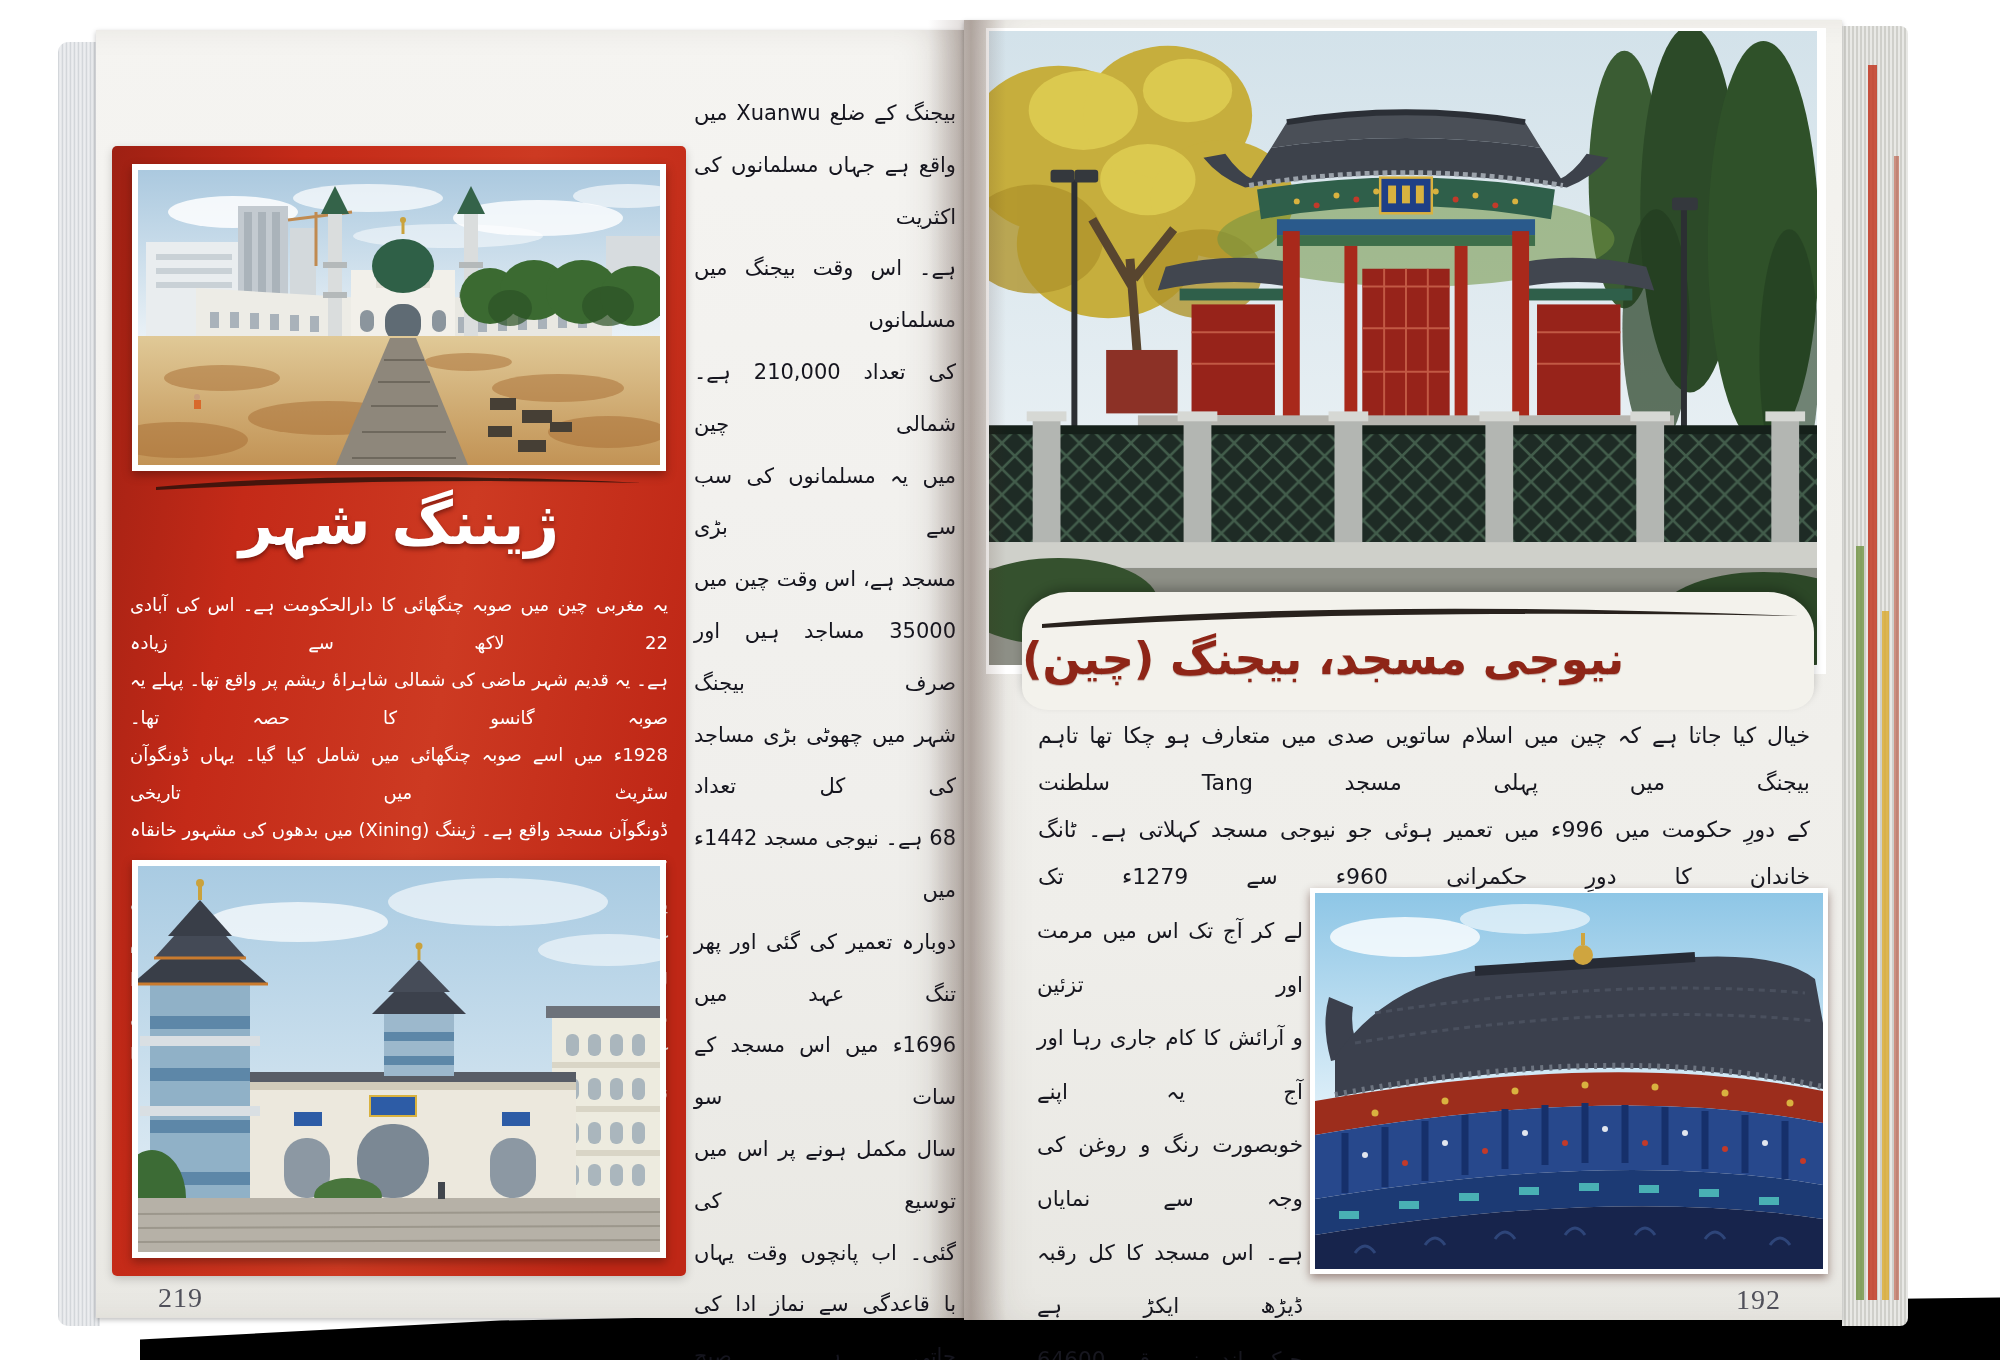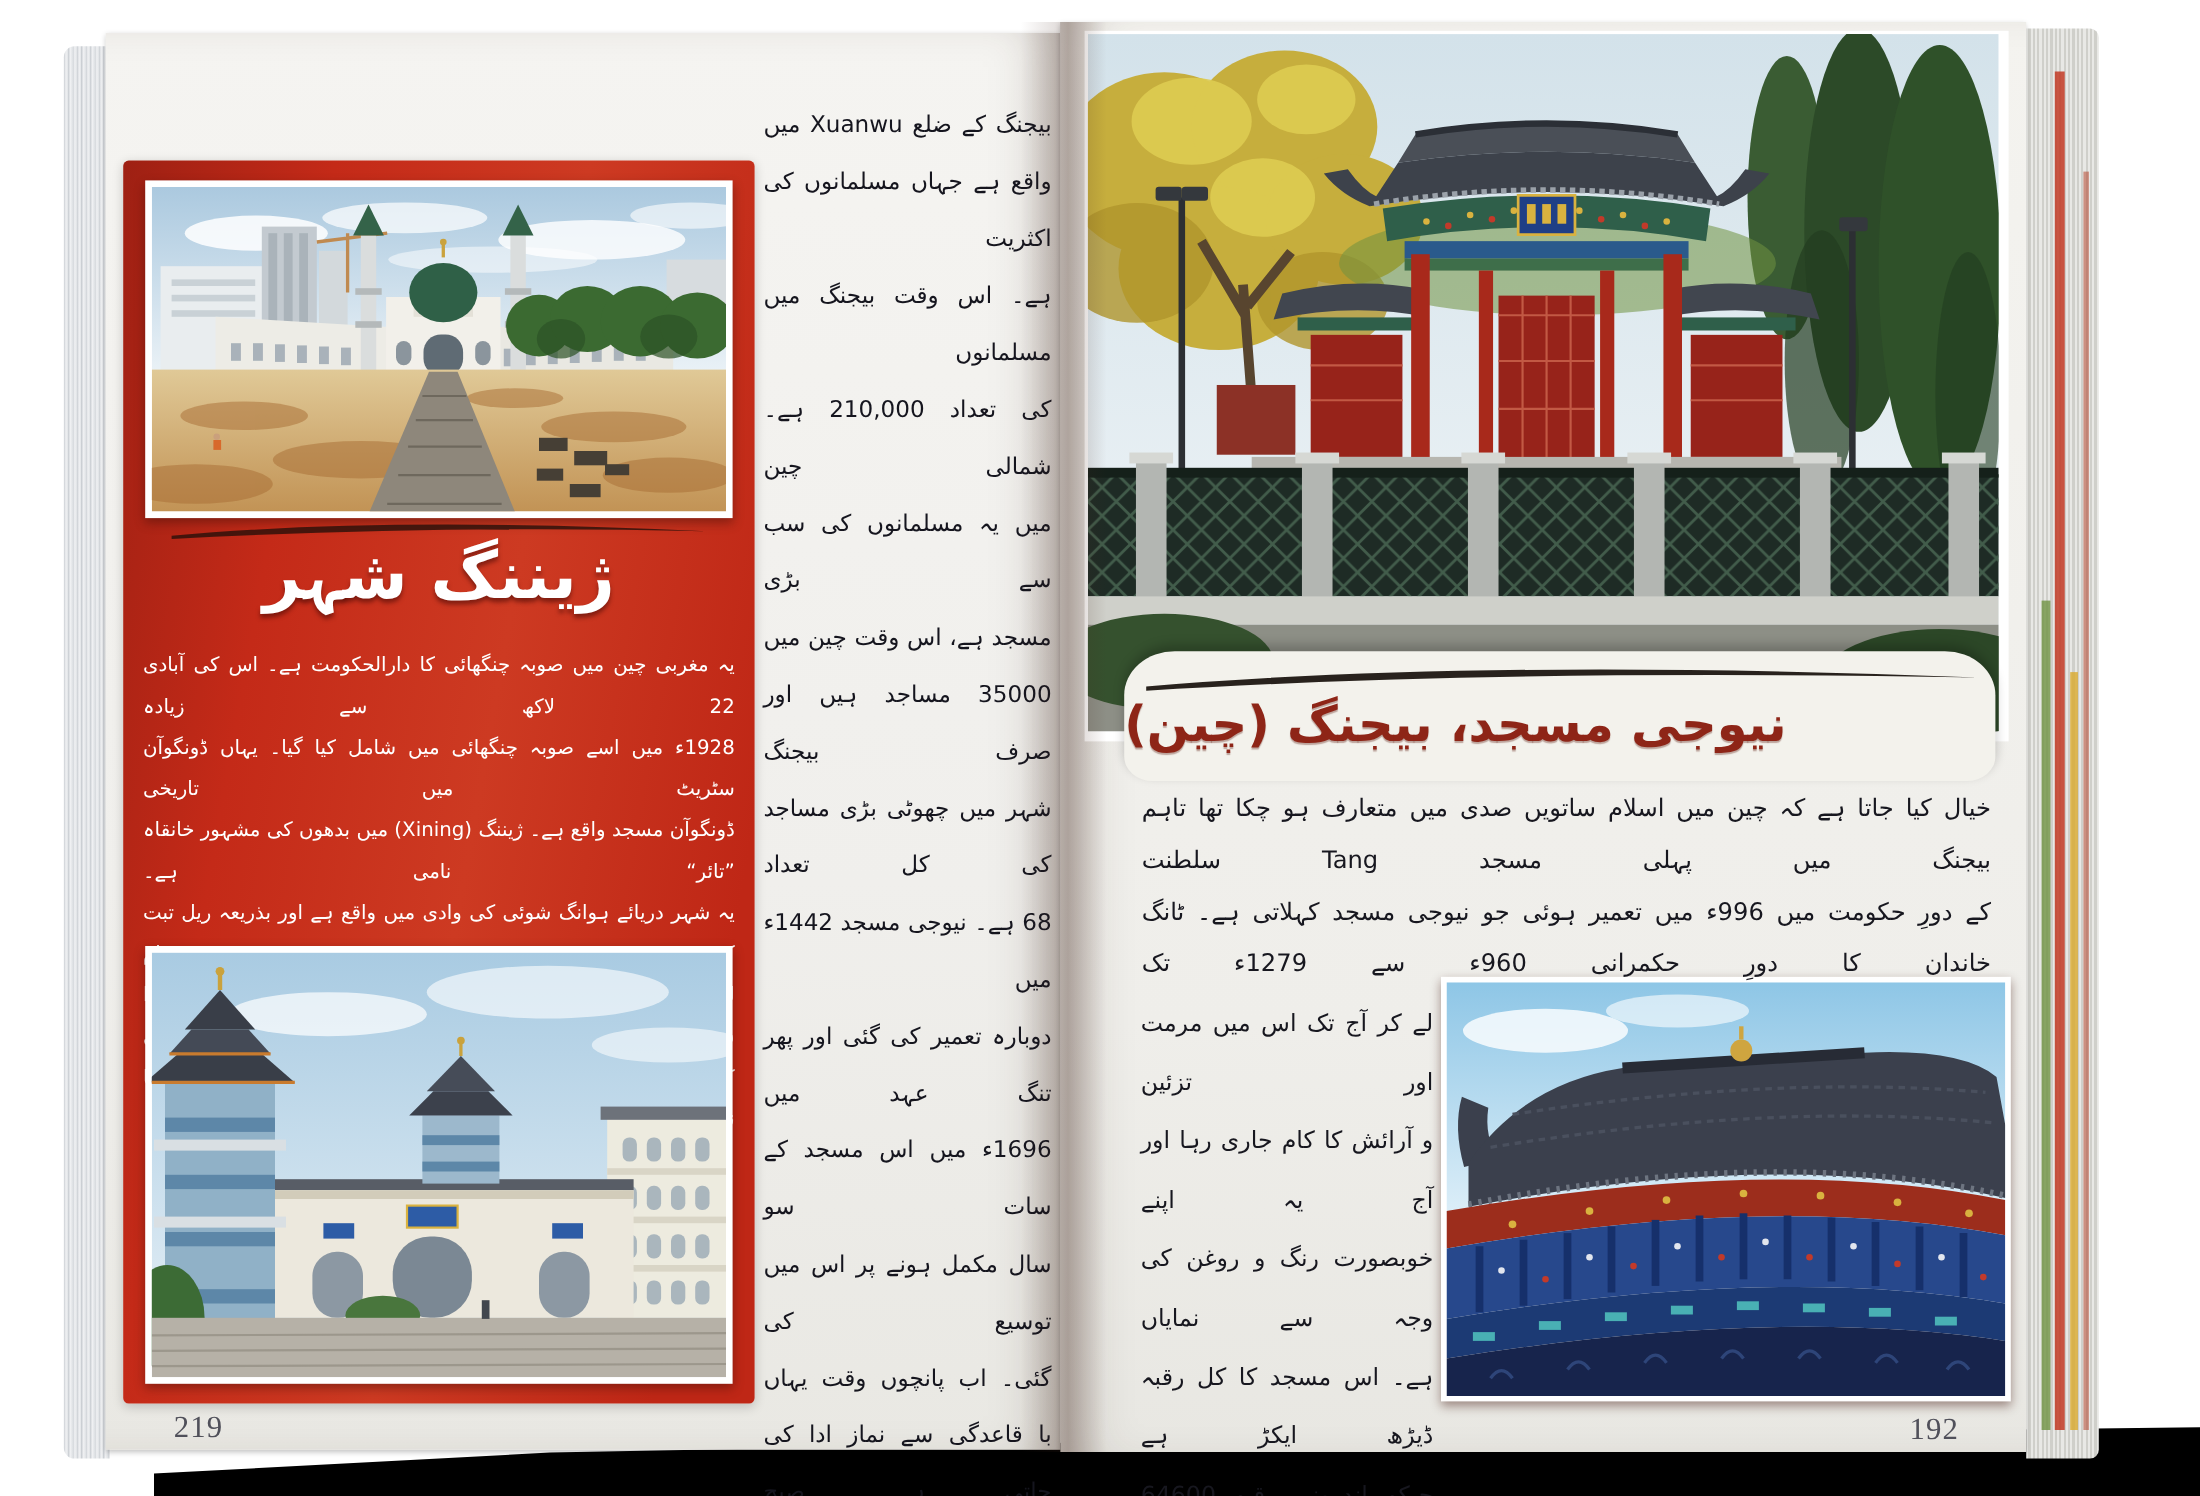--- a/index.html
+++ b/index.html
@@ -173,20 +173,21 @@
       </div>
 
       <svg class="swoosh-left" viewBox="0 0 494 22" preserveAspectRatio="none">
         <path d="M4,15 Q200,-3 490,11 Q250,5 4,18 Z" fill="#27100a" opacity=".8"></path>
       </svg>
 
       <h2 class="feature-title" lang="ur">ژیننگ شہر</h2>
 
       <div class="feature-par" lang="ur">
         <p>یہ مغربی چین میں صوبہ چنگھائی کا دارالحکومت ہے۔ اس کی آبادی 22 لاکھ سے زیادہ</p>
+        <p>ہے۔ یہ قدیم شہر ماضی کی شمالی شاہراۂ ریشم پر واقع تھا۔ پہلے یہ صوبہ گانسو کا حصہ تھا۔</p>
         <p>1928ء میں اسے صوبہ چنگھائی میں شامل کیا گیا۔ یہاں ڈونگوآن سٹریٹ میں تاریخی</p>
         <p>ڈونگوآن مسجد واقع ہے۔ ژیننگ (Xining) میں بدھوں کی مشہور خانقاہ ”تائر“ نامی ہے۔</p>
         <p>یہ شہر دریائے ہوانگ شوئی کی وادی میں واقع ہے اور بذریعہ ریل تبت کے صدر مقام</p>
         <p>لہاسہ اور گانسو کے صدر مقام لانژو، سیان اور شنگھائی سے ملا ہوا ہے۔ ژیننگ سے ستر اسی</p>
         <p>کلومیٹر مغرب میں چنگھائی نامی ایک بڑی جھیل ہے جس سے صوبے کا نام موسوم ہے۔</p>
       </div>
 
       <div class="photo ph2">
         <svg viewBox="0 0 522 386" width="522" height="386" preserveAspectRatio="none">
           <defs>

